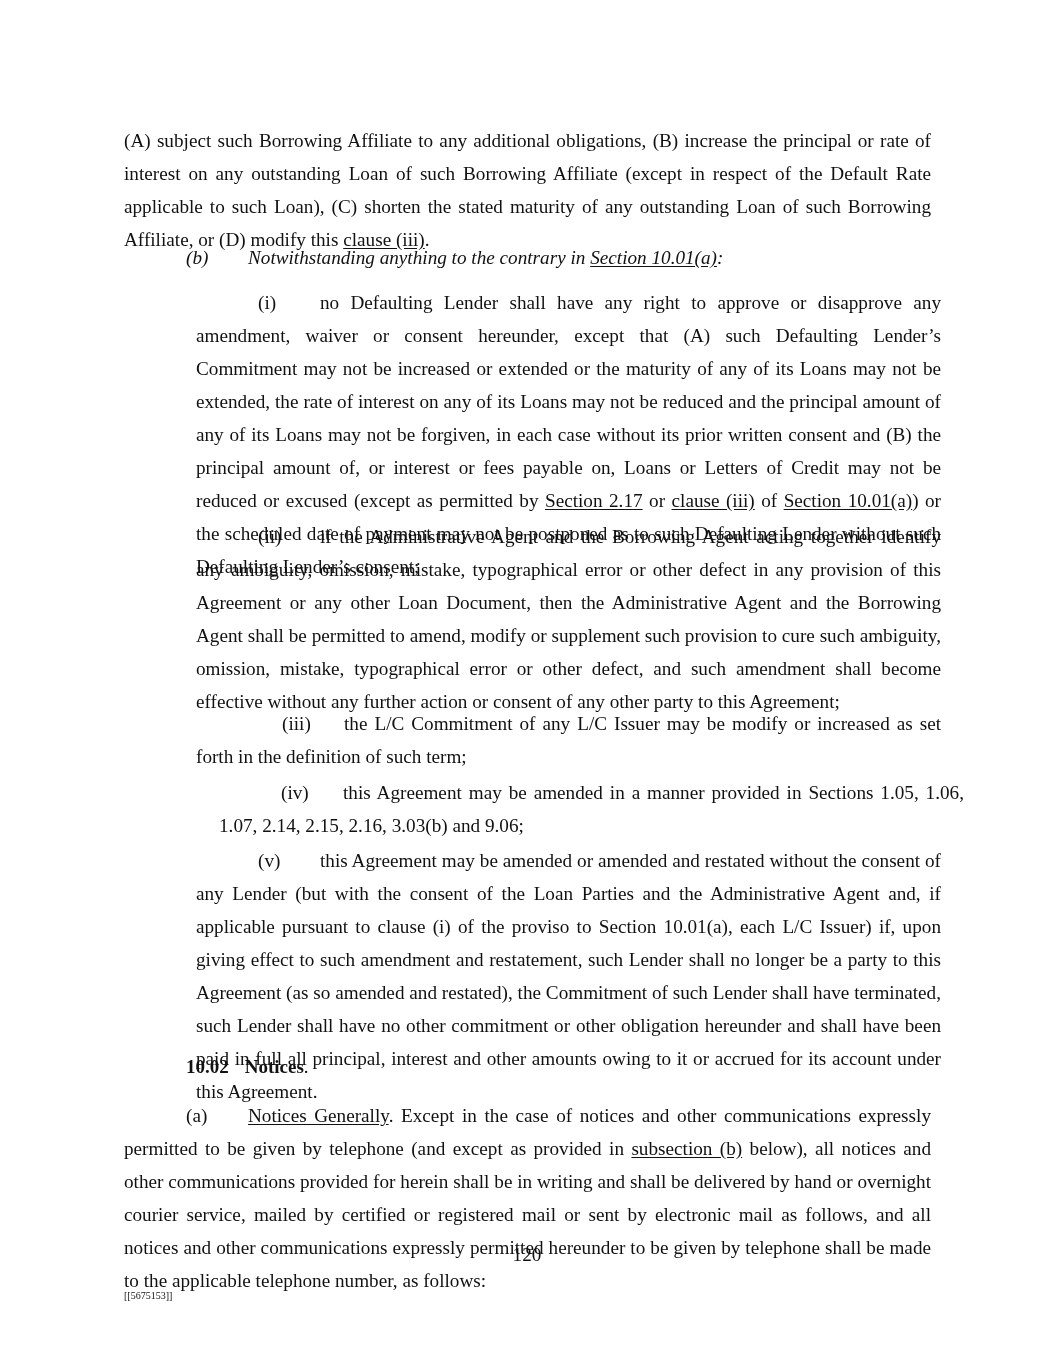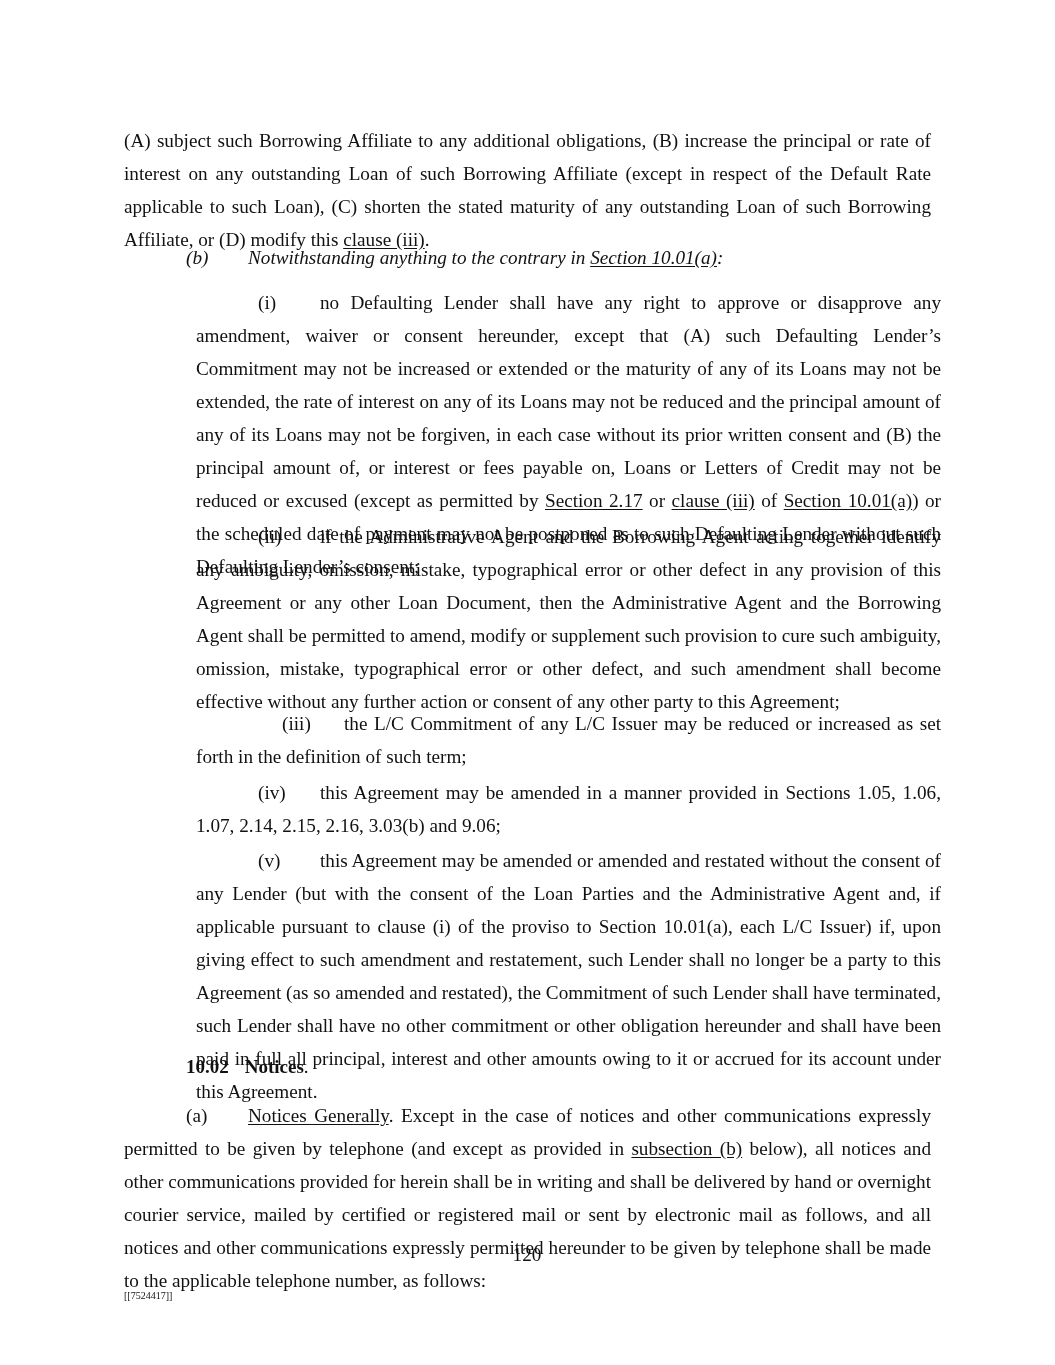--- a/index.html
+++ b/index.html
@@ -21,24 +21,24 @@
 <body>
 
 <div class="para full" style="top:124px;"><span>(A) subject such Borrowing Affiliate to any additional obligations, (B) increase the principal or rate of interest on any outstanding Loan of such Borrowing Affiliate (except in respect of the Default Rate applicable to such Loan), (C) shorten the stated maturity of any outstanding Loan of such Borrowing Affiliate, or (D) modify this </span><span class="u">clause (iii)</span><span>.</span></div>
 
 <div class="para full" style="top:241px; padding-left:62px; width:745px;font-style:italic;"><span class="lbl" style="width:62px;">(b)</span><span>Notwithstanding anything to the contrary in </span><span class="u">Section 10.01(a)</span><span>:</span></div>
 
 <div class="para ind" style="top:286px; text-indent:62px;"><span class="lbl" style="width:62px; text-indent:0;">(i)</span><span>no Defaulting Lender shall have any right to approve or disapprove any amendment, waiver or consent hereunder, except that (A) such Defaulting Lender’s Commitment may not be increased or extended or the maturity of any of its Loans may not be extended, the rate of interest on any of its Loans may not be reduced and the principal amount of any of its Loans may not be forgiven, in each case without its prior written consent and (B) the principal amount of, or interest or fees payable on, Loans or Letters of Credit may not be reduced or excused (except as permitted by </span><span class="u">Section 2.17</span><span> or </span><span class="u">clause (iii)</span><span> of </span><span class="u">Section 10.01(a)</span><span>) or the scheduled date of payment may not be postponed as to such Defaulting Lender without such Defaulting Lender’s consent;</span></div>
 
 <div class="para ind" style="top:520px; text-indent:62px;"><span class="lbl" style="width:62px; text-indent:0;">(ii)</span><span>if the Administrative Agent and the Borrowing Agent acting together identify any ambiguity, omission, mistake, typographical error or other defect in any provision of this Agreement or any other Loan Document, then the Administrative Agent and the Borrowing Agent shall be permitted to amend, modify or supplement such provision to cure such ambiguity, omission, mistake, typographical error or other defect, and such amendment shall become effective without any further action or consent of any other party to this Agreement;</span></div>
 
-<div class="para ind" style="top:707px; text-indent:62px;"><span class="lbl" style="width:62px; text-indent:0;margin-left:24px;">(iii)</span><span>the L/C Commitment of any L/C Issuer may be reduced or increased as set forth in the definition of such term;</span></div>
+<div class="para ind" style="top:707px; text-indent:62px;"><span class="lbl" style="width:62px; text-indent:0;margin-left:24px;">(iii)</span><span>the L/C Commitment of any L/C Issuer may be modify or increased as set forth in the definition of such term;</span></div>
 
-<div class="para ind" style="top:776px; text-indent:62px;"><span class="lbl" style="width:62px; text-indent:0;">(iv)</span><span>this Agreement may be amended in a manner provided in Sections 1.05, 1.06, 1.07, 2.14, 2.15, 2.16, 3.03(b) and 9.06;</span></div>
+<div class="para ind" style="top:776px; text-indent:62px;margin-left:23px;"><span class="lbl" style="width:62px; text-indent:0;">(iv)</span><span>this Agreement may be amended in a manner provided in Sections 1.05, 1.06, 1.07, 2.14, 2.15, 2.16, 3.03(b) and 9.06;</span></div>
 
 <div class="para ind" style="top:844px; text-indent:62px;"><span class="lbl" style="width:62px; text-indent:0;">(v)</span><span>this Agreement may be amended or amended and restated without the consent of any Lender (but with the consent of the Loan Parties and the Administrative Agent and, if applicable pursuant to clause (i) of the proviso to Section 10.01(a), each L/C Issuer) if, upon giving effect to such amendment and restatement, such Lender shall no longer be a party to this Agreement (as so amended and restated), the Commitment of such Lender shall have terminated, such Lender shall have no other commitment or other obligation hereunder and shall have been paid in full all principal, interest and other amounts owing to it or accrued for its account under this Agreement.</span></div>
 
 <div class="heading" style="top:1055px;"><b>10.02</b><b style="margin-left:16px;">Notices</b><span>.</span></div>
 
 <div class="para full" style="top:1099px; text-indent:62px;"><span class="lbl" style="width:62px; text-indent:0;">(a)</span><span class="u">Notices Generally</span><span>.  Except in the case of notices and other communications expressly permitted to be given by telephone (and except as provided in </span><span class="u">subsection (b)</span><span> below), all notices and other communications provided for herein shall be in writing and shall be delivered by hand or overnight courier service, mailed by certified or registered mail or sent by electronic mail as follows, and all notices and other communications expressly permitted hereunder to be given by telephone shall be made to the applicable telephone number, as follows:</span></div>
 
 <div class="pagenum">120</div>
-<div class="docid">[[7524417]]</div>
+<div class="docid">[[5675153]]</div>
 
 </body></html>

